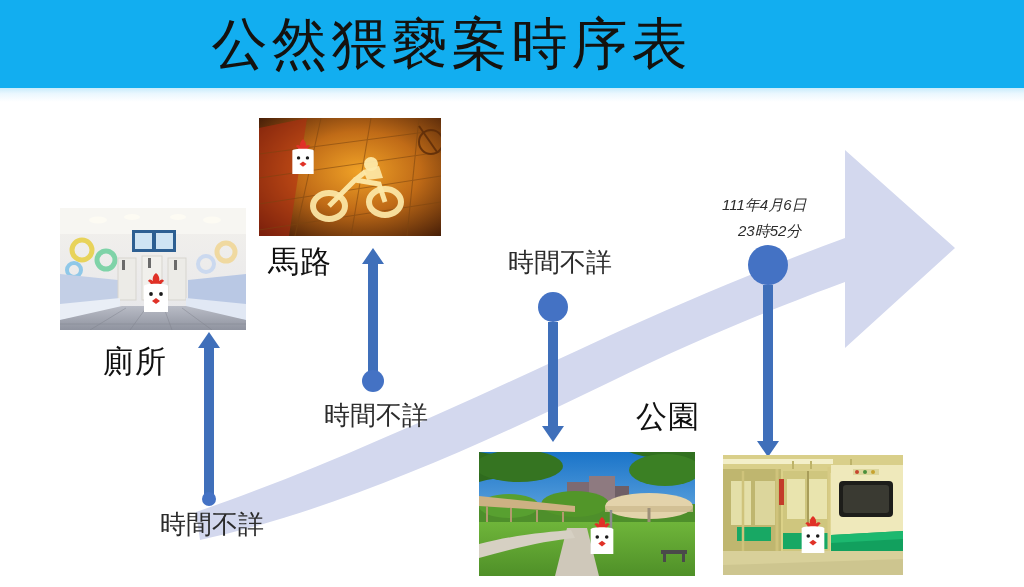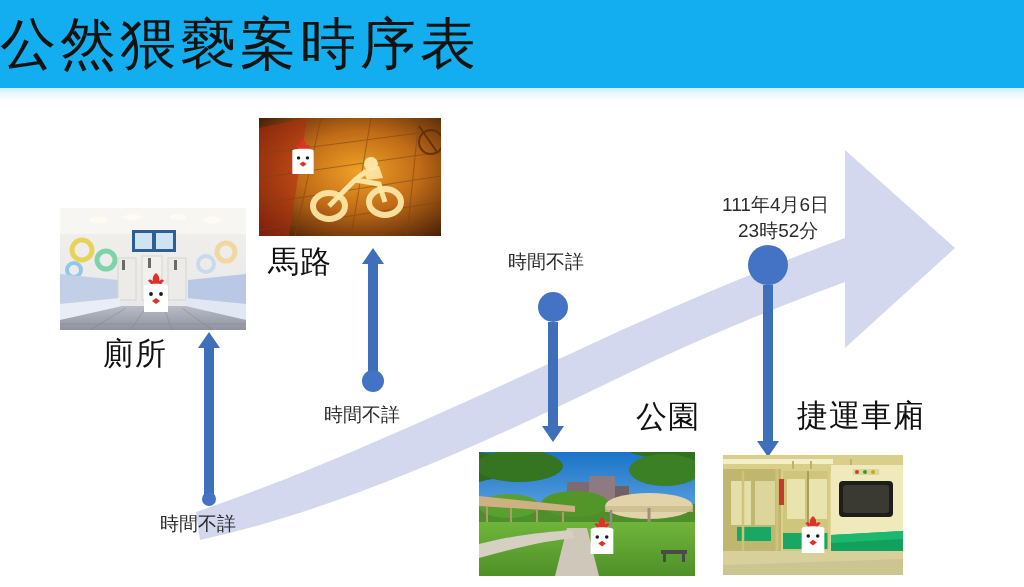--- a/index.html
+++ b/index.html
@@ -15,20 +15,21 @@
   .banner{
     position:absolute;left:0;top:0;width:1024px;height:88px;
     background:#12aef0;
   }
   .banner-fade{
     position:absolute;left:0;top:88px;width:1024px;height:14px;
     background:linear-gradient(to bottom,#c9ecfb 0%,#eaf7fe 40%,#ffffff 100%);
   }
   .banner-title{
     position:absolute;left:0;top:6px;width:903px;
+    text-align:center;
     font-family:"Liberation Serif","DejaVu Serif",serif;
     font-size:56px;line-height:76px;
     font-weight:400;
     color:#14120f;
     letter-spacing:4px;
     white-space:nowrap;
   }
 
   
   #curvedArrow{position:absolute;left:0;top:0;width:1024px;height:587px;pointer-events:none;}
@@ -42,22 +43,22 @@
     background:#4472c4;
   }
 
   
   .caption{
     position:absolute;
     font-family:"Liberation Sans","DejaVu Sans",sans-serif;
     color:#2b2b2b;
     white-space:nowrap;
   }
-  .cap-time{font-size:19px;line-height:24px;}
-  .cap-date{font-size:19px;line-height:26px;}
+  .cap-time{font-size:26px;line-height:24px;}
+  .cap-date{font-size:15px;line-height:26px;font-style:italic;}
 
   
   .place{
     position:absolute;
     font-family:"Liberation Serif","DejaVu Serif",serif;
     font-size:31px;line-height:36px;
     color:#111;
     white-space:nowrap;
     letter-spacing:1px;
   }
@@ -149,21 +150,21 @@
     <div class="chick" style="left:78px;top:62px;">
       <svg width="36" height="46" viewBox="0 0 36 46">
         <path d="M18 3 C15 5 14 9 15 11 C13 9 11 9 10 11 C12 12 13 14 13 15 L23 15 C23 14 24 12 26 11 C25 9 23 9 21 11 C22 9 21 5 18 3 Z" fill="#e03127"></path>
         <path d="M6 16 C6 13 30 13 30 16 L30 42 L6 42 Z" fill="#ffffff"></path>
         <circle cx="13" cy="24" r="1.9" fill="#1b1b1b"></circle>
         <circle cx="23" cy="24" r="1.9" fill="#1b1b1b"></circle>
         <path d="M18 28 L22 31 L18 34 L14 31 Z" fill="#e03127"></path>
       </svg>
     </div>
   </div>
-  <div class="place" style="left:103px;top:336px;">廁所</div>
+  <div class="place" style="left:103px;top:344px;">廁所</div>
   <div class="stem" style="left:196px;top:332px;width:26px;height:168px;">
     <svg width="26" height="168" viewBox="0 0 26 168">
       <polygon points="13,0 24,16 18,16 18,168 8,168 8,16 2,16" fill="#3f6fba"></polygon>
     </svg>
   </div>
   <div class="marker" style="left:202px;top:492px;width:14px;height:14px;"></div>
   <div class="caption cap-time" style="left:160px;top:512px;">時間不詳</div>
 
   <div class="photo" style="left:259px;top:118px;width:182px;height:118px;">
     <svg viewBox="0 0 182 118" preserveAspectRatio="none">
@@ -357,15 +358,14 @@
     <div class="chick" style="left:73px;top:58px;">
       <svg width="34" height="44" viewBox="0 0 36 46">
         <path d="M18 3 C15 5 14 9 15 11 C13 9 11 9 10 11 C12 12 13 14 13 15 L23 15 C23 14 24 12 26 11 C25 9 23 9 21 11 C22 9 21 5 18 3 Z" fill="#e03127"></path>
         <path d="M6 16 C6 13 30 13 30 16 L30 42 L6 42 Z" fill="#ffffff"></path>
         <circle cx="13" cy="24" r="1.9" fill="#1b1b1b"></circle>
         <circle cx="23" cy="24" r="1.9" fill="#1b1b1b"></circle>
         <path d="M18 28 L22 31 L18 34 L14 31 Z" fill="#e03127"></path>
       </svg>
     </div>
   </div>
-  <div class="place" style="left:797px;top:398px;">捷運車廂</div>
 
 </div>
 
 </body></html>

